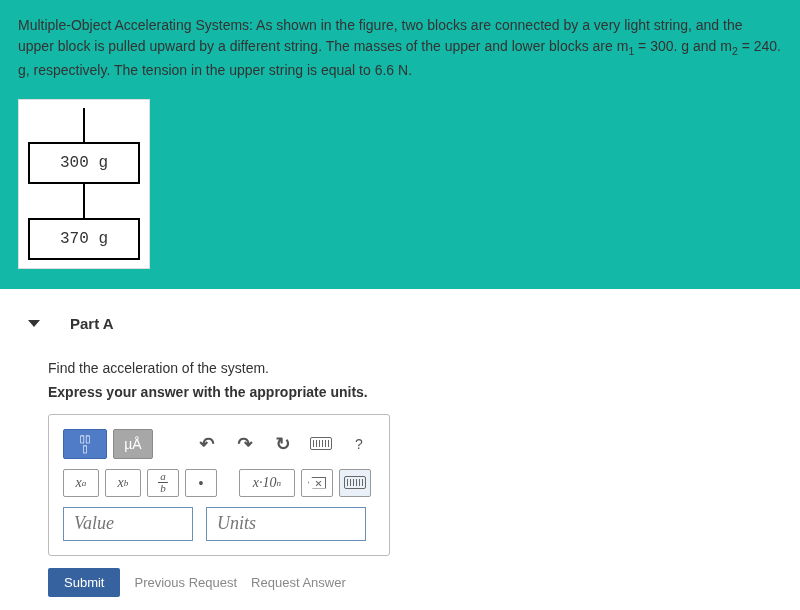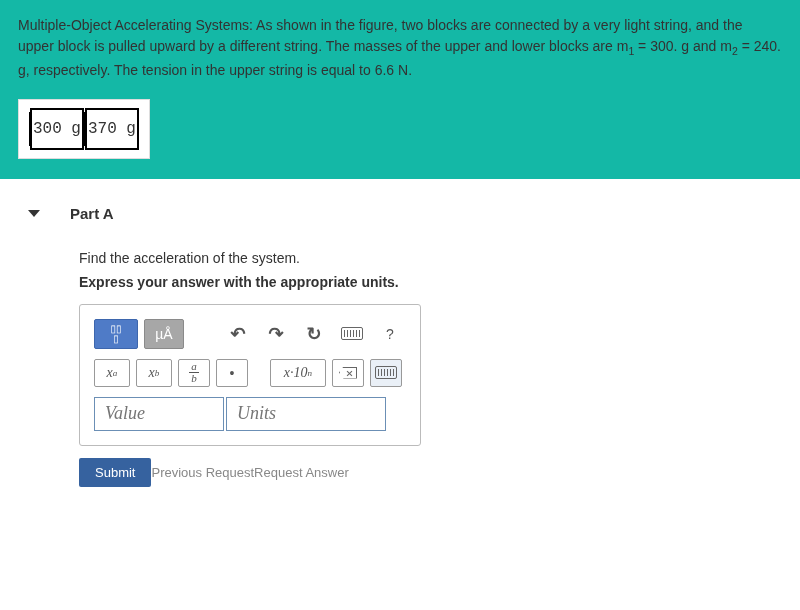--- a/index.html
+++ b/index.html
@@ -1,46 +1,46 @@
 <!DOCTYPE html>
 <html><head>
 <meta charset="utf-8">
 <style>
 * { box-sizing: border-box; margin: 0; padding: 0; }
 body { font-family: Arial, Helvetica, sans-serif; font-size: 14px; color: #333; background: #fff; width: 800px; }
 .problem-statement { background: #14b8a6; padding: 15px 18px 20px 18px; line-height: 1.5; }
 .problem-statement sub { font-size: 0.75em; }
 .figure { margin-top: 18px; background: #fff; border: 1px solid #ddd; padding: 8px 10px; width: 132px; }
-.figure-inner { display: flex; flex-direction: row; align-items: center; font-family: Arial; font-size: 15px; }
+.figure-inner { display: flex; flex-direction: column; align-items: center; font-family: Arial; font-size: 15px; }
 .string { width: 2px; height: 34px; background: #000; }
 .block { border: 2px solid #000; width: 112px; text-align: center; padding: 7px 0; font-family: 'Courier New', monospace; font-size: 16px; }
 .part-header { padding: 16px 10px 16px 28px; display: flex; align-items: center; gap: 30px; margin-top: 10px; }
 .caret { width: 0; height: 0; border-left: 6px solid transparent; border-right: 6px solid transparent; border-top: 7px solid #333; }
 .part-title { font-weight: bold; font-size: 15px; }
-.part-body { padding: 0 48px 10px 48px; margin-left: 31px; }
+.part-body { padding: 0 48px 10px 48px; }
 .prompt { margin: 12px 0 8px 0; }
 .instruct { font-weight: bold; margin-bottom: 14px; }
 .answer-box { border: 1px solid #bbb; border-radius: 3px; padding: 14px; width: 342px; }
 .toolbar-row { display: flex; align-items: center; gap: 6px; margin-bottom: 10px; }
 .tool-btn { display: inline-flex; align-items: center; justify-content: center; height: 28px; min-width: 32px; border: 1px solid transparent; background: transparent; cursor: pointer; font-size: 14px; color: #555; border-radius: 2px; }
 .tool-btn.boxed { border: 1px solid #999; }
 .tool-btn.blue { background: #4f7bc7; color: #fff; border-color: #3d66ad; width: 44px; height: 30px; }
 .tool-btn.grey { background: #a7a7a7; color: #fff; border-color: #8a8a8a; width: 40px; height: 30px; }
 .tool-btn.sci { font-style: italic; font-family: 'Times New Roman', serif; width: 56px; }
 .tool-btn .sup { font-size: 0.65em; vertical-align: super; }
 .tool-btn .sub { font-size: 0.65em; vertical-align: sub; }
 .frac { display:inline-flex; flex-direction:column; font-style:italic; font-family:'Times New Roman',serif; font-size:11px; line-height:1;}
 .frac .n { border-bottom:1px solid #555; padding:0 2px;}
 .frac .d { padding:0 2px;}
 .spacer { flex: 1; }
-.value-row { display: flex; gap: 2px; }
+.value-row { display: flex; gap: 13px; }
 .value-input, .units-input { border: 1px solid #6b8fb5; height: 34px; padding: 0 10px; font-family: 'Times New Roman', serif; font-style: italic; font-size: 18px; color: #999; background:#fff;}
 .value-input { width: 130px; }
 .units-input { width: 160px; }
-.btn-row { display: flex; align-items: center; margin-top: 12px; padding-left:0;}
+.btn-row { display: flex; align-items: center; gap: 14px; margin-top: 12px; padding-left:0;}
 .submit-btn { background: #36629f; color: #fff; border: none; padding: 7px 16px; border-radius: 2px; cursor: pointer; font-size: 13px; }
 .link-btn { color: #888; font-size: 13px; cursor: pointer; }
 .kb-icon { border:1px solid #666; border-radius:2px; width:22px; height:13px; position:relative;}
 .kb-icon::after{content:""; position:absolute; left:2px; right:2px; top:2px; bottom:2px; background:repeating-linear-gradient(90deg,#666 0 1px,transparent 1px 3px);}
 .del-icon{ border:1px solid #666; width:18px; height:12px; clip-path: polygon(25% 0, 100% 0, 100% 100%, 25% 100%, 0 50%); position:relative;}
 .del-icon::before,.del-icon::after{content:"";position:absolute;width:7px;height:1px;background:#666;top:5px;left:6px;}
 .del-icon::before{transform:rotate(45deg);} .del-icon::after{transform:rotate(-45deg);}
 .arrow{font-size:18px;font-weight:bold;}
 .template-glyph{font-size:10px; line-height:1;}
 </style>

